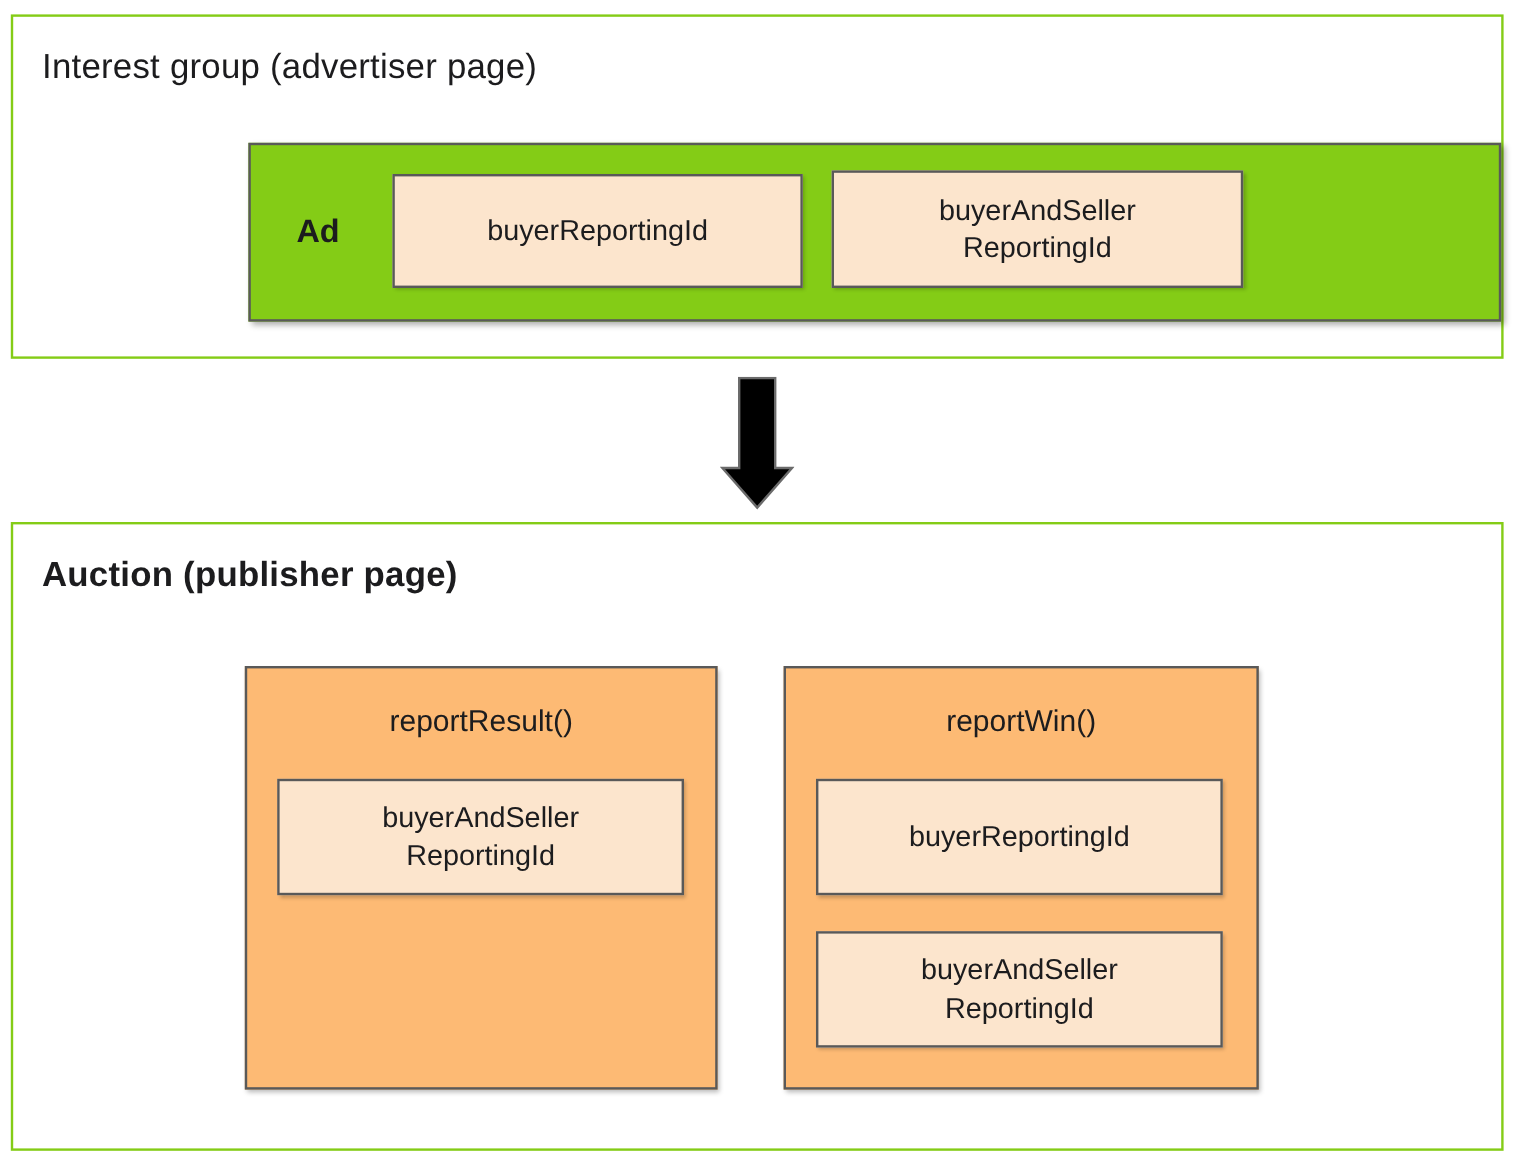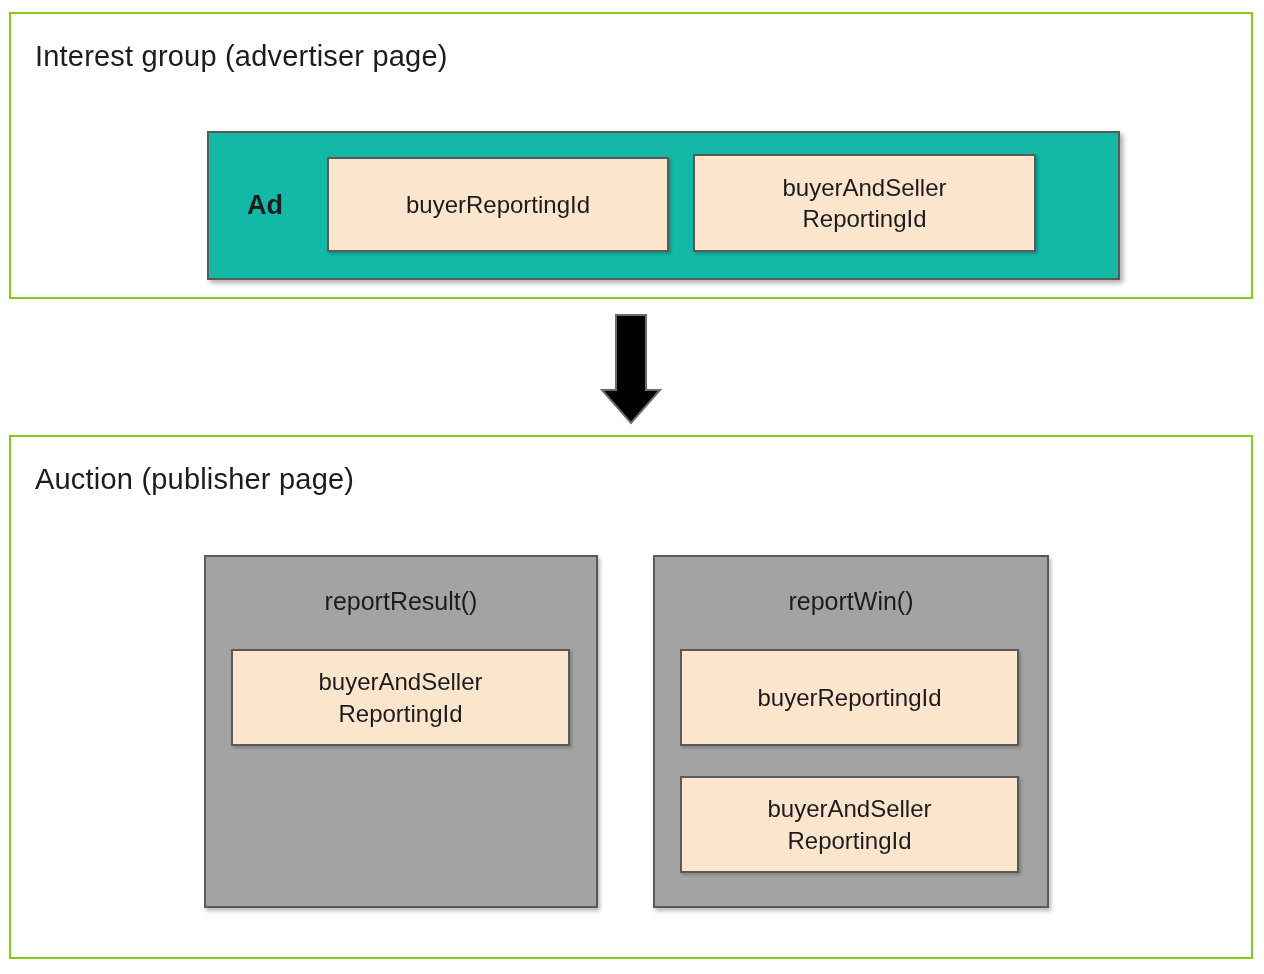--- a/index.html
+++ b/index.html
@@ -25,27 +25,26 @@
     position: absolute;
     font-size: 29px;
     letter-spacing: 0.2px;
     color: #1c1c1e;
     white-space: nowrap;
   }
   .ad-container {
     position: absolute;
     left: 196px;
     top: 105px;
-    width: 913px;
+    width: 1044px;
     height: 149px;
-    background: #14b8a6;
+    background: #84cc16;
     border: 2px solid #595959;
     box-sizing: border-box;
     box-shadow: 3px 3px 5px rgba(0,0,0,0.32);
-    margin-top: 12px;
   }
   .ad-label {
     position: absolute;
     left: 38px;
     top: 0;
     height: 100%;
     display: flex;
     align-items: center;
     font-size: 27px;
     font-weight: bold;
@@ -59,21 +58,21 @@
     align-items: center;
     justify-content: center;
     text-align: center;
     font-size: 24px;
     line-height: 1.3;
     white-space: pre-line;
     box-shadow: 2px 2px 3px rgba(0,0,0,0.22);
   }
   .func-box {
     position: absolute;
-    background: #a3a3a3;
+    background: #fdba74;
     border: 2px solid #595959;
     box-sizing: border-box;
     box-shadow: 2px 3px 4px rgba(0,0,0,0.28);
   }
   .func-title {
     position: absolute;
     top: 30px;
     left: 0;
     width: 100%;
     text-align: center;
@@ -103,21 +102,21 @@
   </div>
 </div>
 
 <div class="arrow-wrap">
   <svg width="62" height="112" viewBox="0 0 62 112" aria-hidden="true">
     <polygon points="16,1 46,1 46,76 60,76 31,109 2,76 16,76" fill="#000000" stroke="#6b6b6b" stroke-width="2" stroke-linejoin="miter"></polygon>
   </svg>
 </div>
 
 <div class="panel" style="left:9px; top:435px; width:1244px; height:524px;">
-  <div class="panel-title" style="left:24px; top:26px;">Auction (publisher page)</div>
+  <div class="panel-title" style="left:24px; top:26px;font-weight:bold;">Auction (publisher page)</div>
 
   <div class="func-box" style="left:193px; top:118px; width:394px; height:353px;">
     <div class="func-title">reportResult()</div>
     <div class="field-box" style="left:25px; top:92px; width:339px; height:97px;">buyerAndSeller
 ReportingId</div>
   </div>
 
   <div class="func-box" style="left:642px; top:118px; width:396px; height:353px;">
     <div class="func-title">reportWin()</div>
     <div class="field-box" style="left:25px; top:92px; width:339px; height:97px;">buyerReportingId</div>

